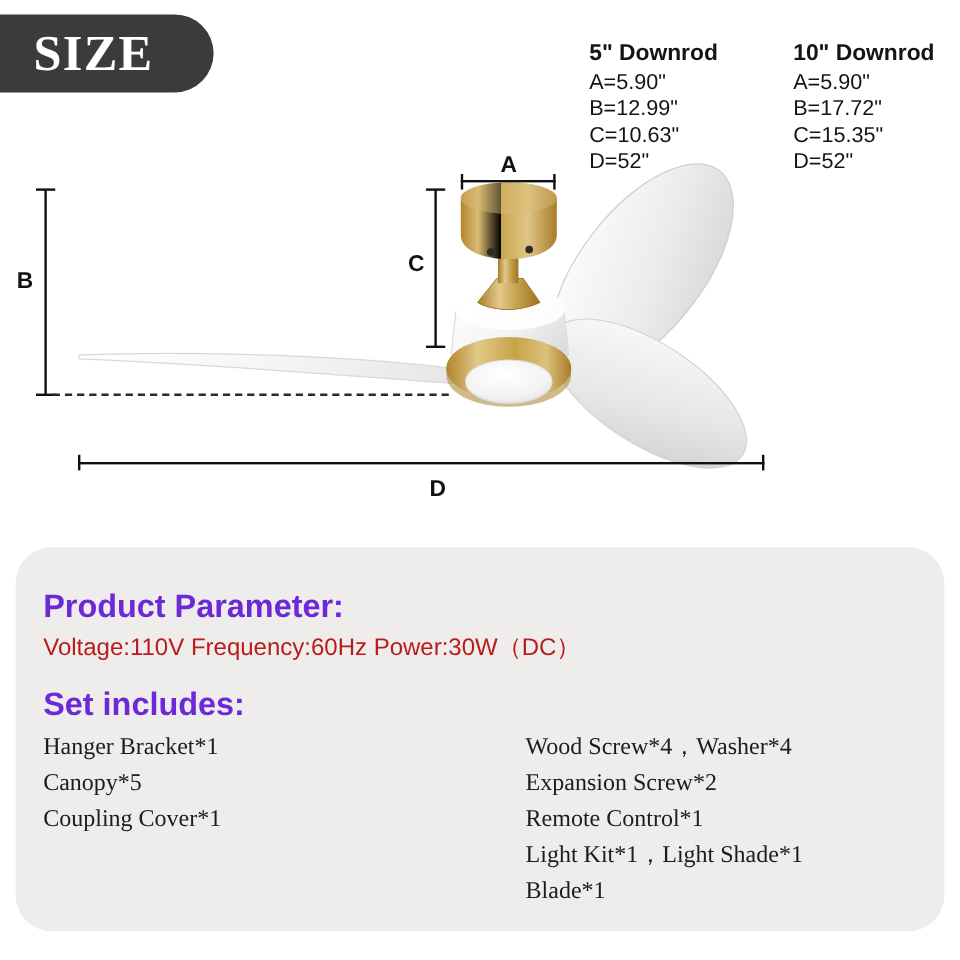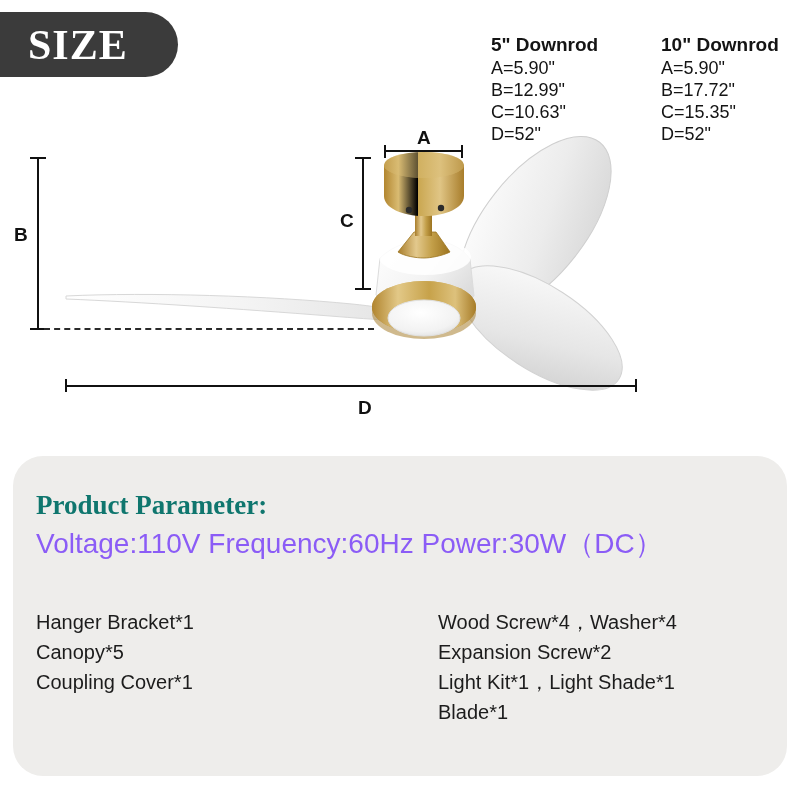--- a/index.html
+++ b/index.html
@@ -100,41 +100,41 @@
     position: absolute;
     left: 13px;
     top: 456px;
     width: 774px;
     height: 320px;
     background: #eeedeb;
     border-radius: 30px;
   }
   .panel-heading {
     position: absolute;
-    font-family: Liberation Serif, serif;
+    font-family: Liberation Sans, sans-serif;
     font-weight: bold;
     font-size: 27px;
-    color: #0f766e;
+    color: #6d28d9;
     line-height: 1;
     white-space: nowrap;
   }
   .panel-text {
     position: absolute;
-    font-size: 28px;
-    color: #8b5cf6;
+    font-size: 20px;
+    color: #b91c1c;
     line-height: 1;
     white-space: nowrap;
   }
   .includes-item {
     font-size: 20px;
     color: #1c1c1c;
     line-height: 30px;
     white-space: nowrap;
   }
-  .includes-col { position: absolute; }
+  .includes-col { position: absolute; font-family: Liberation Serif, serif; }
   .includes-col.left  { left: 36px; top: 607px; }
   .includes-col.right { left: 390px; top: 607px; margin-left: 48px; }
 </style>
 </head>
 <body>
 
 <div id="page">
 
   <div class="size-badge">
     <span class="size-badge-label">SIZE</span>
@@ -280,27 +280,29 @@
     <div class="dim-cap-v" style="left:65px; top:379px;"></div>
     <div class="dim-cap-v" style="left:635px; top:379px;"></div>
     <div class="dim-label" style="left:358px; top:398px;">D</div>
   </div>
 
   <div class="info-panel"></div>
 
   <div class="panel-heading" style="left:36px; top:492px;">Product Parameter:</div>
   <div class="panel-text" style="left:36px; top:530px;">Voltage:110V  Frequency:60Hz  Power:30W（DC）</div>
 
+  <div class="panel-heading" style="left:36px; top:574px;">Set includes:</div>
 
   <div class="includes-col left">
     <div class="includes-item">Hanger Bracket*1</div>
     <div class="includes-item">Canopy*5</div>
     <div class="includes-item">Coupling Cover*1</div>
   </div>
 
   <div class="includes-col right">
     <div class="includes-item">Wood Screw*4，Washer*4</div>
     <div class="includes-item">Expansion Screw*2</div>
+    <div class="includes-item">Remote Control*1</div>
     <div class="includes-item">Light Kit*1，Light Shade*1</div>
     <div class="includes-item">Blade*1</div>
   </div>
 
 </div>
 
 </body></html>

